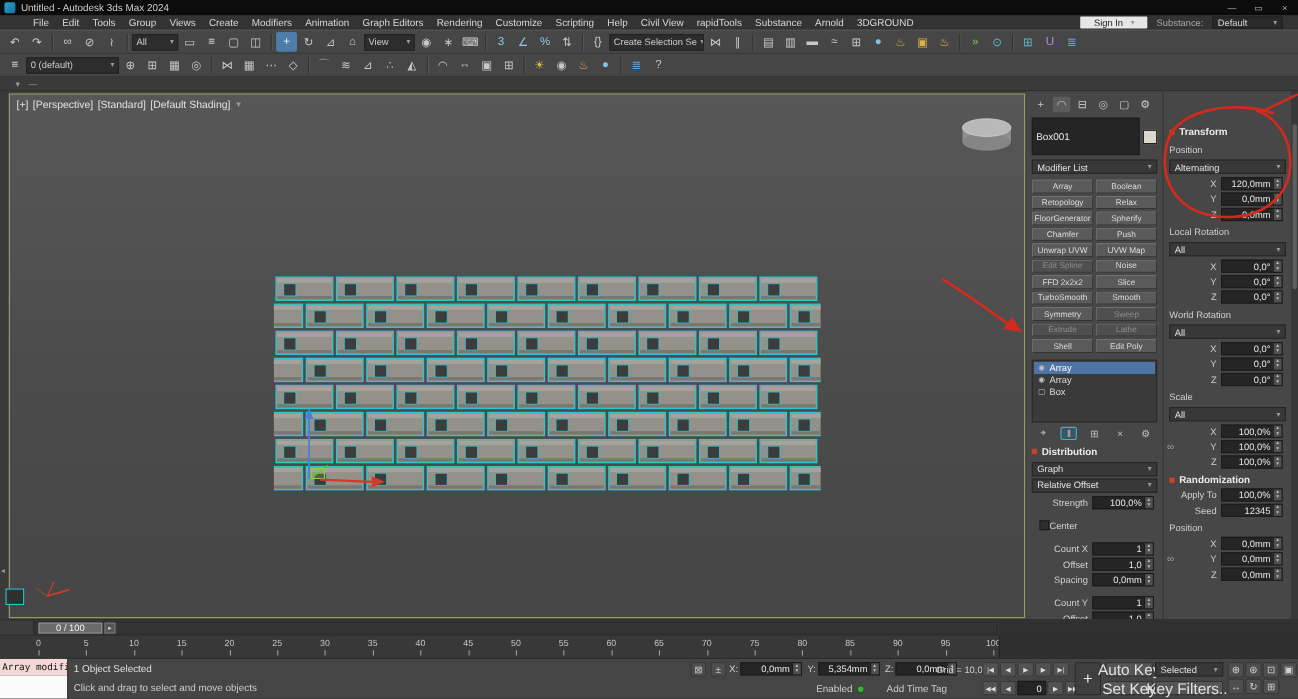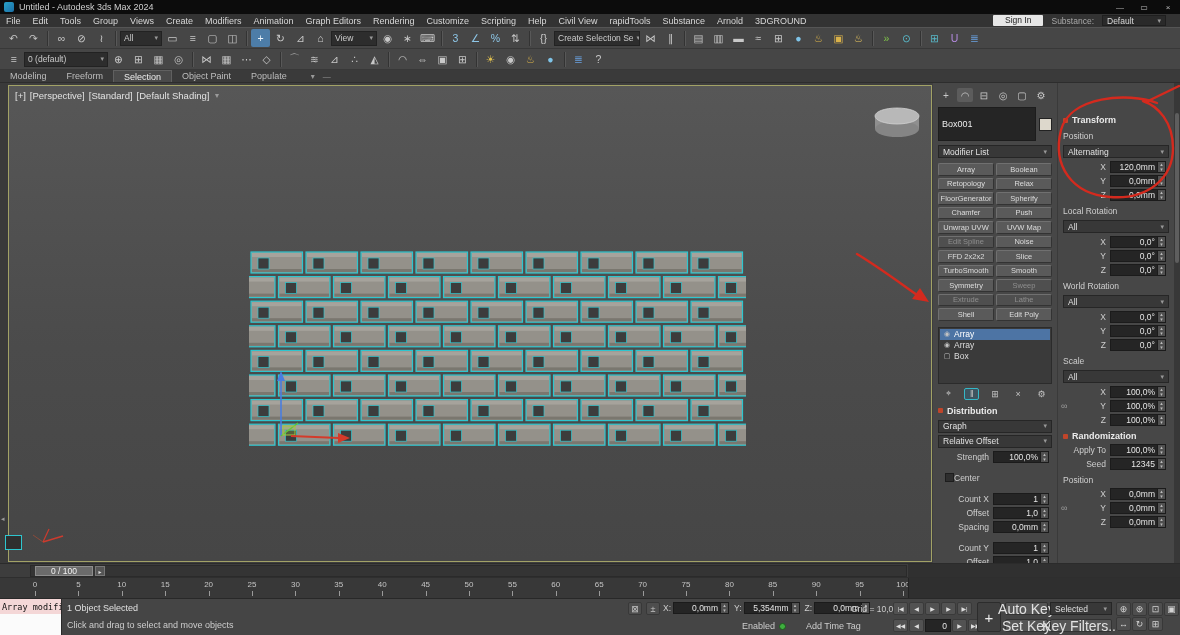--- a/index.html
+++ b/index.html
@@ -7,25 +7,25 @@
   body { font-family:"Liberation Sans", sans-serif; background:#3c3c3c; color:#d0d0d0; position:relative; font-size:10px; }
   #app { position:absolute; inset:0; }
 
   
   #titlebar { position:absolute; left:0; top:0; width:100%; height:14px; background:#0c0c0c; display:flex; align-items:center; color:#cfcfcf; font-size:9px; }
   .app-icon { width:10px; height:10px; margin:0 5px 0 4px; background:linear-gradient(135deg,#2aa3c8,#1b6fa8); border-radius:2px; }
   #win-controls { margin-left:auto; display:flex; }
   .win-btn { width:24px; height:14px; display:flex; align-items:center; justify-content:center; font-size:8px; color:#bbb; }
 
   
-  #menubar { position:absolute; top:14px; height:13px; width:100%; background:#333333; display:flex; align-items:center; font-size:9px; color:#d8d8d8; }
+  #menubar { position:absolute; top:14px; height:13px; width:100%; background:#333333; display:flex; align-items:center; font-size:9px; color:#d8d8d8;padding-left:24px; }
   #menubar-items { display:flex; height:100%; }
   .menu-item { padding:0 6px; height:100%; display:flex; align-items:center; white-space:nowrap; }
   #menubar-right { margin-left:auto; display:flex; align-items:center; gap:8px; padding-right:14px; }
-  #signin { background:#e6e6e6; color:#222; padding:0 12px; height:11px; display:flex; align-items:center; gap:4px; font-size:8.5px; border-radius:1px;flex-direction:column; }
+  #signin { background:#e6e6e6; color:#222; padding:0 12px; height:11px; display:flex; align-items:center; gap:4px; font-size:8.5px; border-radius:1px; }
   .ws-label { color:#a8a8a8; font-size:8.5px; }
   .ws-dd { background:#2a2a2a; border:1px solid #1f1f1f; height:11px; min-width:64px; display:flex; align-items:center; justify-content:space-between; padding:0 4px; font-size:8.5px; }
 
   
   .toolbar { position:absolute; width:100%; background:#464646; display:flex; align-items:center; padding:0 4px; gap:1px; }
   #toolbar1 { top:27px; height:22px; border-top:1px solid #555; border-bottom:1px solid #383838; }
   #toolbar2 { top:49px; height:21px; border-bottom:1px solid #383838; }
   .tb-btn { width:19px; height:18px; display:flex; align-items:center; justify-content:center; font-size:10.5px; color:#c8c8c8; border-radius:2px; flex:none; }
   .tb-btn.active { background:#4d7da8; color:#eef6fc; }
   .tb-sep { width:1px; height:15px; background:#333; box-shadow:1px 0 0 #585858; margin:0 3px; flex:none; }
@@ -272,27 +272,20 @@
       <div class="tb-btn" style="color: rgb(224, 192, 80);">☀</div>
       <div class="tb-btn">◉</div>
       <div class="tb-btn" style="color: rgb(217, 177, 74);">♨</div>
       <div class="tb-btn" style="color: rgb(127, 196, 232);">●</div>
       <div class="tb-sep"></div>
       <div class="tb-btn" style="color: rgb(106, 162, 224);">≣</div>
       <div class="tb-btn">?</div>
     </div>
 
   <div id="ribbon">
-    <div id="ribbon-tabs" style="display:flex;height:100%;">
-        <div class="ribbon-tab">Modeling</div>
-        <div class="ribbon-tab">Freeform</div>
-        <div class="ribbon-tab active">Selection</div>
-        <div class="ribbon-tab">Object Paint</div>
-        <div class="ribbon-tab">Populate</div>
-      </div>
     <div class="ribbon-extra">
       <span>▾</span>
       <span>—</span>
     </div>
   </div>
 
   <div id="main">
     <div id="left-strip">
       <span>◂</span>
     </div>

